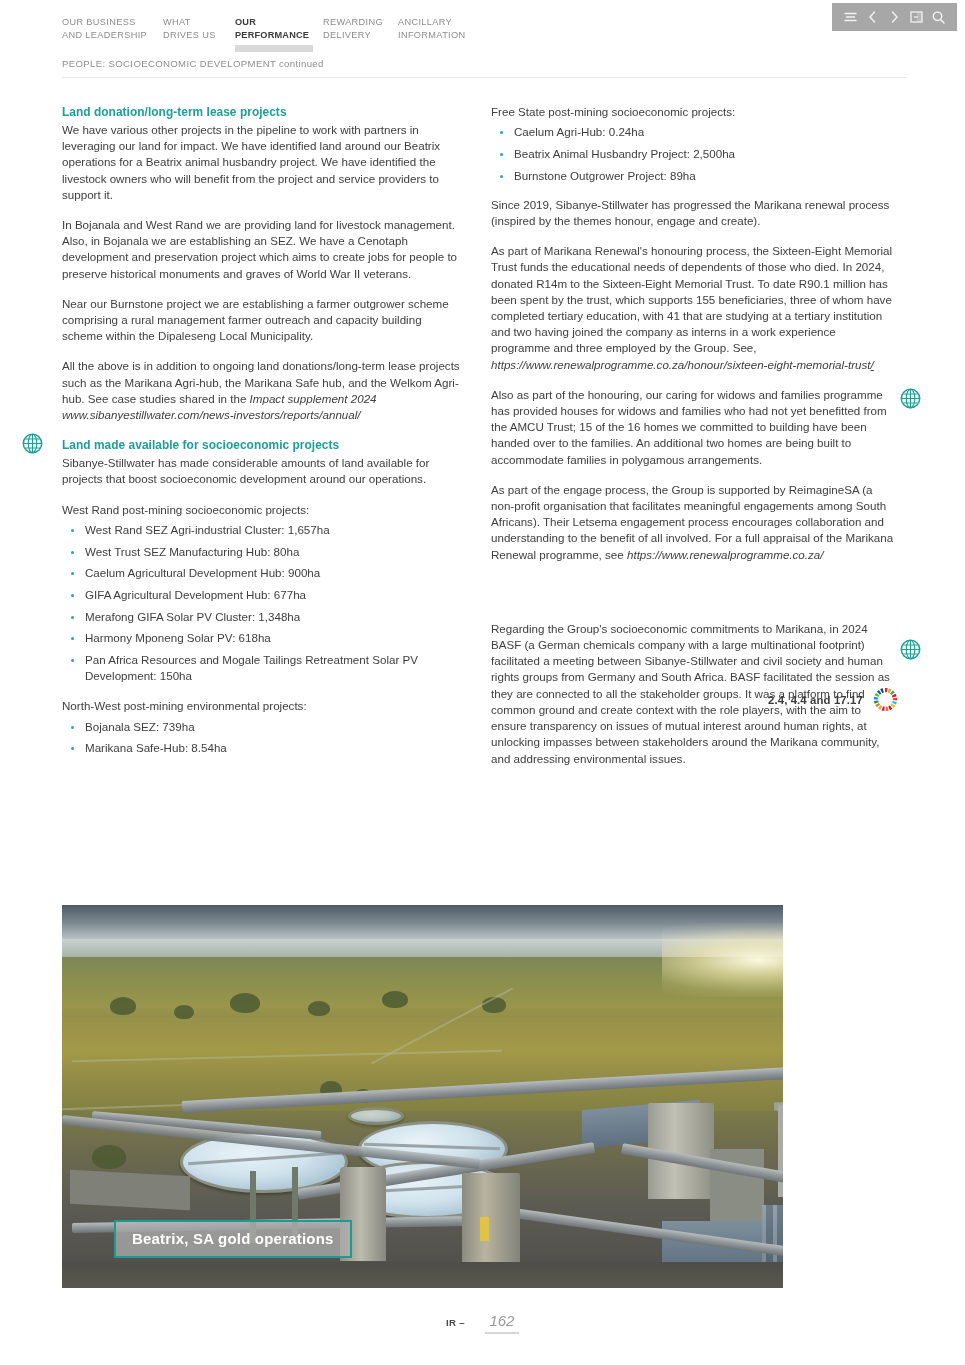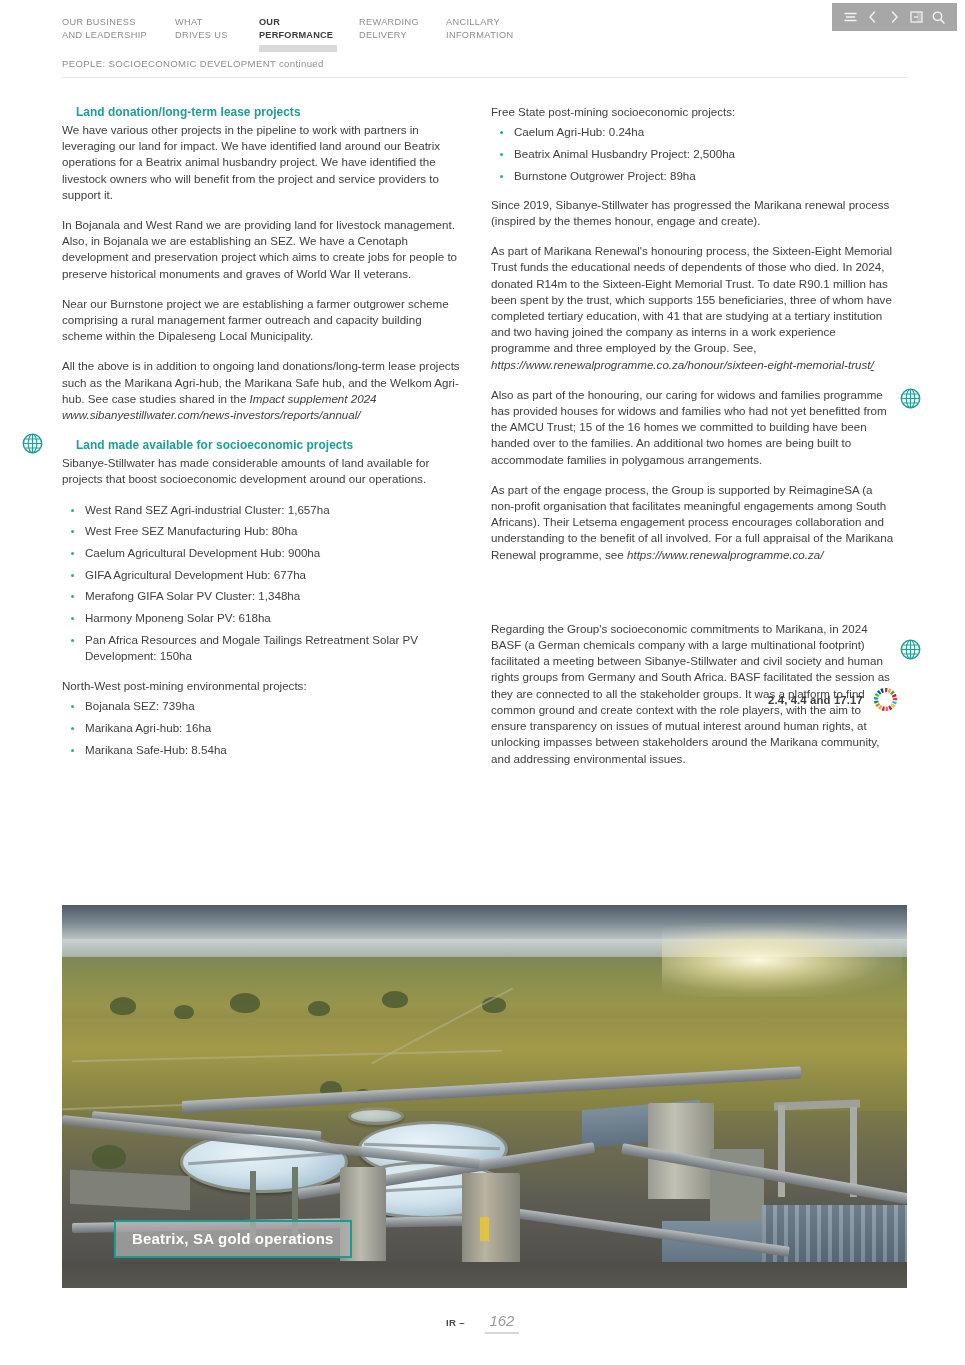--- a/index.html
+++ b/index.html
@@ -18,21 +18,21 @@
   .topnav {
     position: absolute;
     left: 0; top: 0;
     width: 965px;
     height: 50px;
   }
   .nav-tabs {
     position: absolute;
     left: 62px; top: 16px;
     display: flex;
-    gap: 12px;
+    gap: 0;
   }
   .nav-tab {
     font-size: 9.2px;
     letter-spacing: 0.35px;
     line-height: 13px;
     color: #8c8c8c;
     text-transform: uppercase;
     padding: 0 0 6px 0;
     position: relative;
     cursor: pointer;
@@ -98,21 +98,21 @@
   .col-left  { left: 62px; }
   .col-right { left: 491px; width: 404px; }
 
   h3.sec-head {
     margin: 0 0 2px 0;
     font-size: 11.9px;
     font-weight: bold;
     line-height: 16px;
     letter-spacing: 0.05px;
   }
-  h3.teal { color: #1d9e96; margin-left: 14px; }
+  h3.teal { color: #1d9e96; }
   h3.gold { color: #b3a468; }
 
   p.para { margin: 0 0 14px 0; }
   p.tight { margin: 0 0 4px 0; }
 
   .it { font-style: italic; text-align: center; }
   .lnk { font-style: italic; text-decoration: underline; }
 
   ul.blist {
     margin: 0 0 14px 0;
@@ -159,21 +159,21 @@
     color: #3c3c3c;
     letter-spacing: 0.1px;
   }
   .sdg-wheel { width: 27px; height: 27px; }
   .sdg-wheel svg { display: block; }
 
   
   .photo-wrap {
     position: absolute;
     left: 62px; top: 905px;
-    width: 845px; height: 383px;
+    width: 721px; height: 383px;
     overflow: hidden;
   }
   .photo {
     position: absolute;
     inset: 0;
     background:
       
       radial-gradient(ellipse 150px 60px at 700px 60px, rgba(255,249,214,0.95) 0%, rgba(255,240,180,0.55) 28%, rgba(255,235,170,0.12) 58%, rgba(255,235,170,0) 75%),
       
       linear-gradient(to bottom,
@@ -339,34 +339,34 @@
 
   <h3 class="sec-head teal">Land donation/long-term lease projects</h3>
   <p class="para">We have various other projects in the pipeline to work with partners in leveraging our land for impact. We have identified land around our Beatrix operations for a Beatrix animal husbandry project. We have identified the livestock owners who will benefit from the project and service providers to support it.</p>
   <p class="para">In Bojanala and West Rand we are providing land for livestock management. Also, in Bojanala we are establishing an SEZ. We have a Cenotaph development and preservation project which aims to create jobs for people to preserve historical monuments and graves of World War II veterans.</p>
   <p class="para">Near our Burnstone project we are establishing a farmer outgrower scheme comprising a rural management farmer outreach and capacity building scheme within the Dipaleseng Local Municipality.</p>
   <p class="para"><span>All the above is in addition to ongoing land donations/long-term lease projects such as the Marikana Agri-hub, the Marikana Safe hub, and the Welkom Agri-hub. See case studies shared in the </span><span class="it">Impact supplement 2024 www.sibanyestillwater.com/news-investors/reports/annual/</span></p>
 
   <h3 class="sec-head teal">Land made available for socioeconomic projects</h3>
   <p class="para">Sibanye-Stillwater has made considerable amounts of land available for projects that boost socioeconomic development around our operations.</p>
 
+  <p class="tight">West Rand post-mining socioeconomic projects:</p>
   <ul class="blist">
     <li>West Rand SEZ Agri-industrial Cluster: 1,657ha</li>
-    <li>West Free SEZ Manufacturing Hub: 80ha</li>
+    <li>West Trust SEZ Manufacturing Hub: 80ha</li>
     <li>Caelum Agricultural Development Hub: 900ha</li>
     <li>GIFA Agricultural Development Hub: 677ha</li>
     <li>Merafong GIFA Solar PV Cluster: 1,348ha</li>
     <li>Harmony Mponeng Solar PV: 618ha</li>
     <li>Pan Africa Resources and Mogale Tailings Retreatment Solar PV Development: 150ha</li>
   </ul>
 
   <p class="tight">North-West post-mining environmental projects:</p>
   <ul class="blist">
     <li>Bojanala SEZ: 739ha</li>
-    <li>Marikana Agri-hub: 16ha</li>
     <li>Marikana Safe-Hub: 8.54ha</li>
   </ul>
 </div>
 
 <div class="col col-right">
 
   <p class="tight">Free State post-mining socioeconomic projects:</p>
   <ul class="blist tightlist">
     <li>Caelum Agri-Hub: 0.24ha</li>
     <li>Beatrix Animal Husbandry Project: 2,500ha</li>

